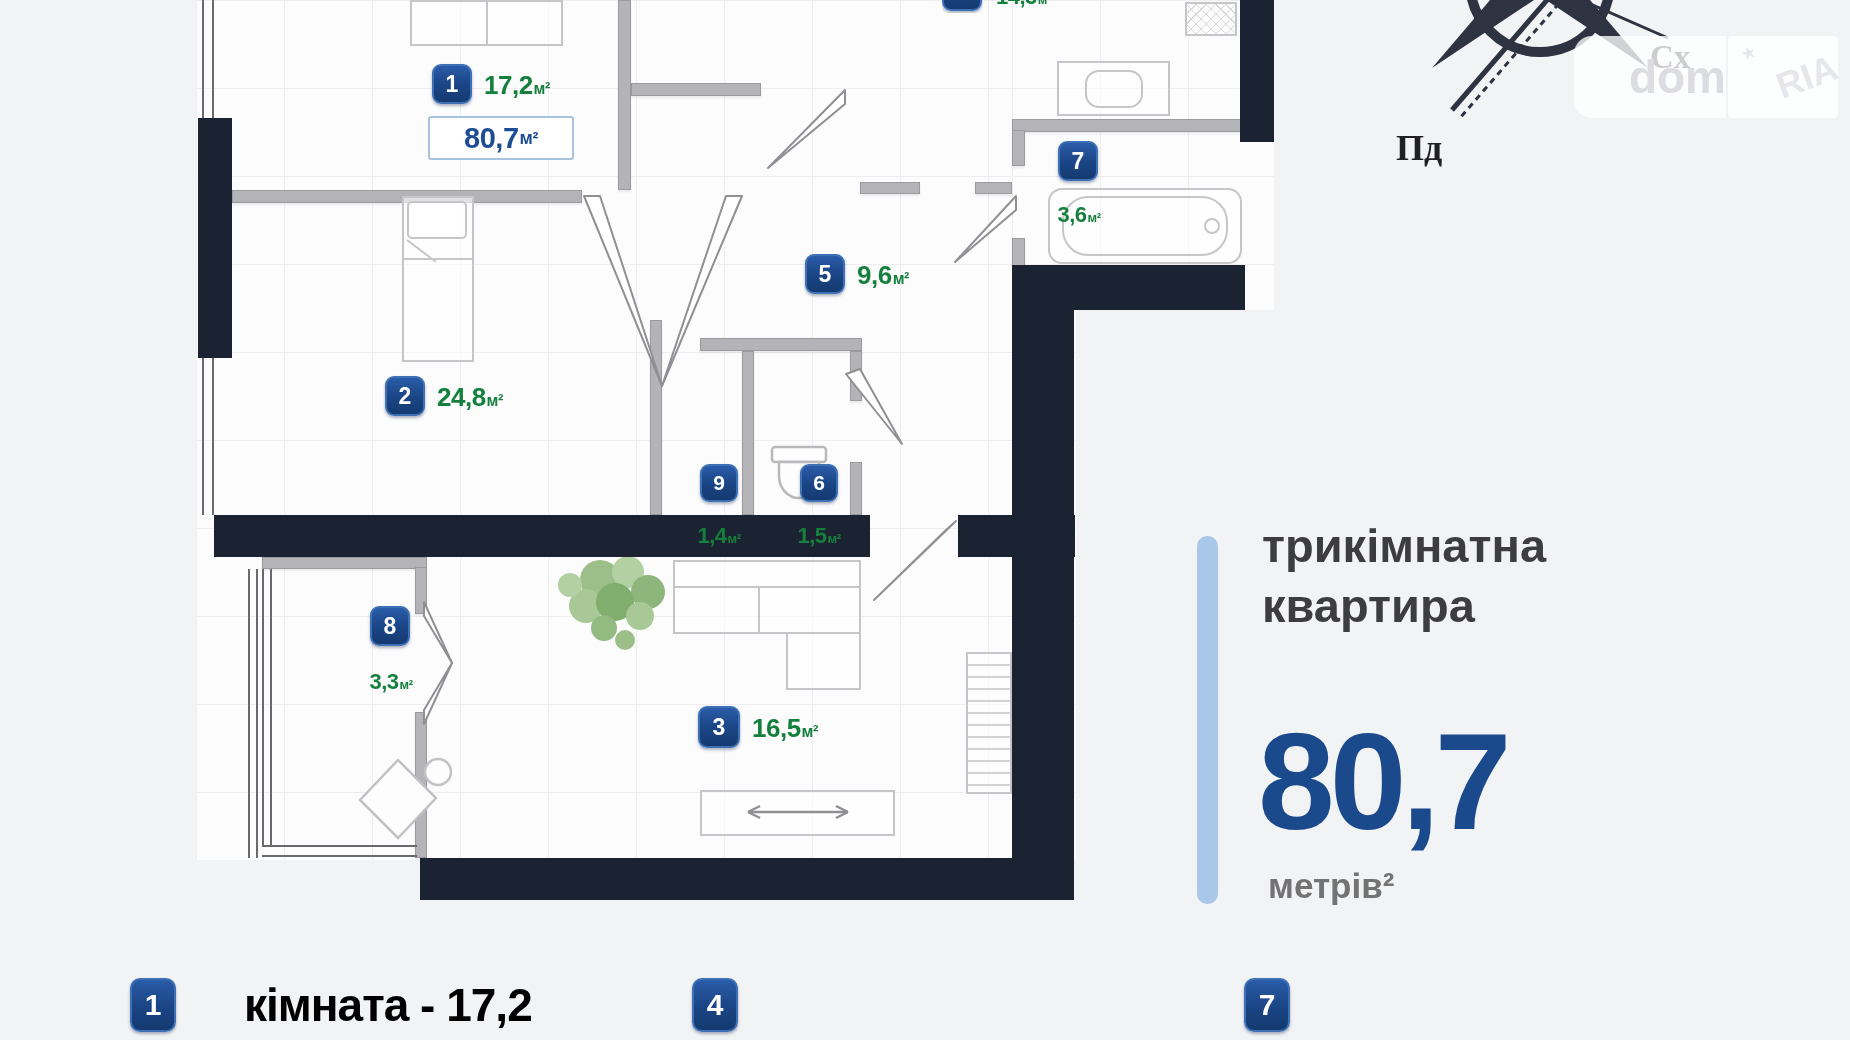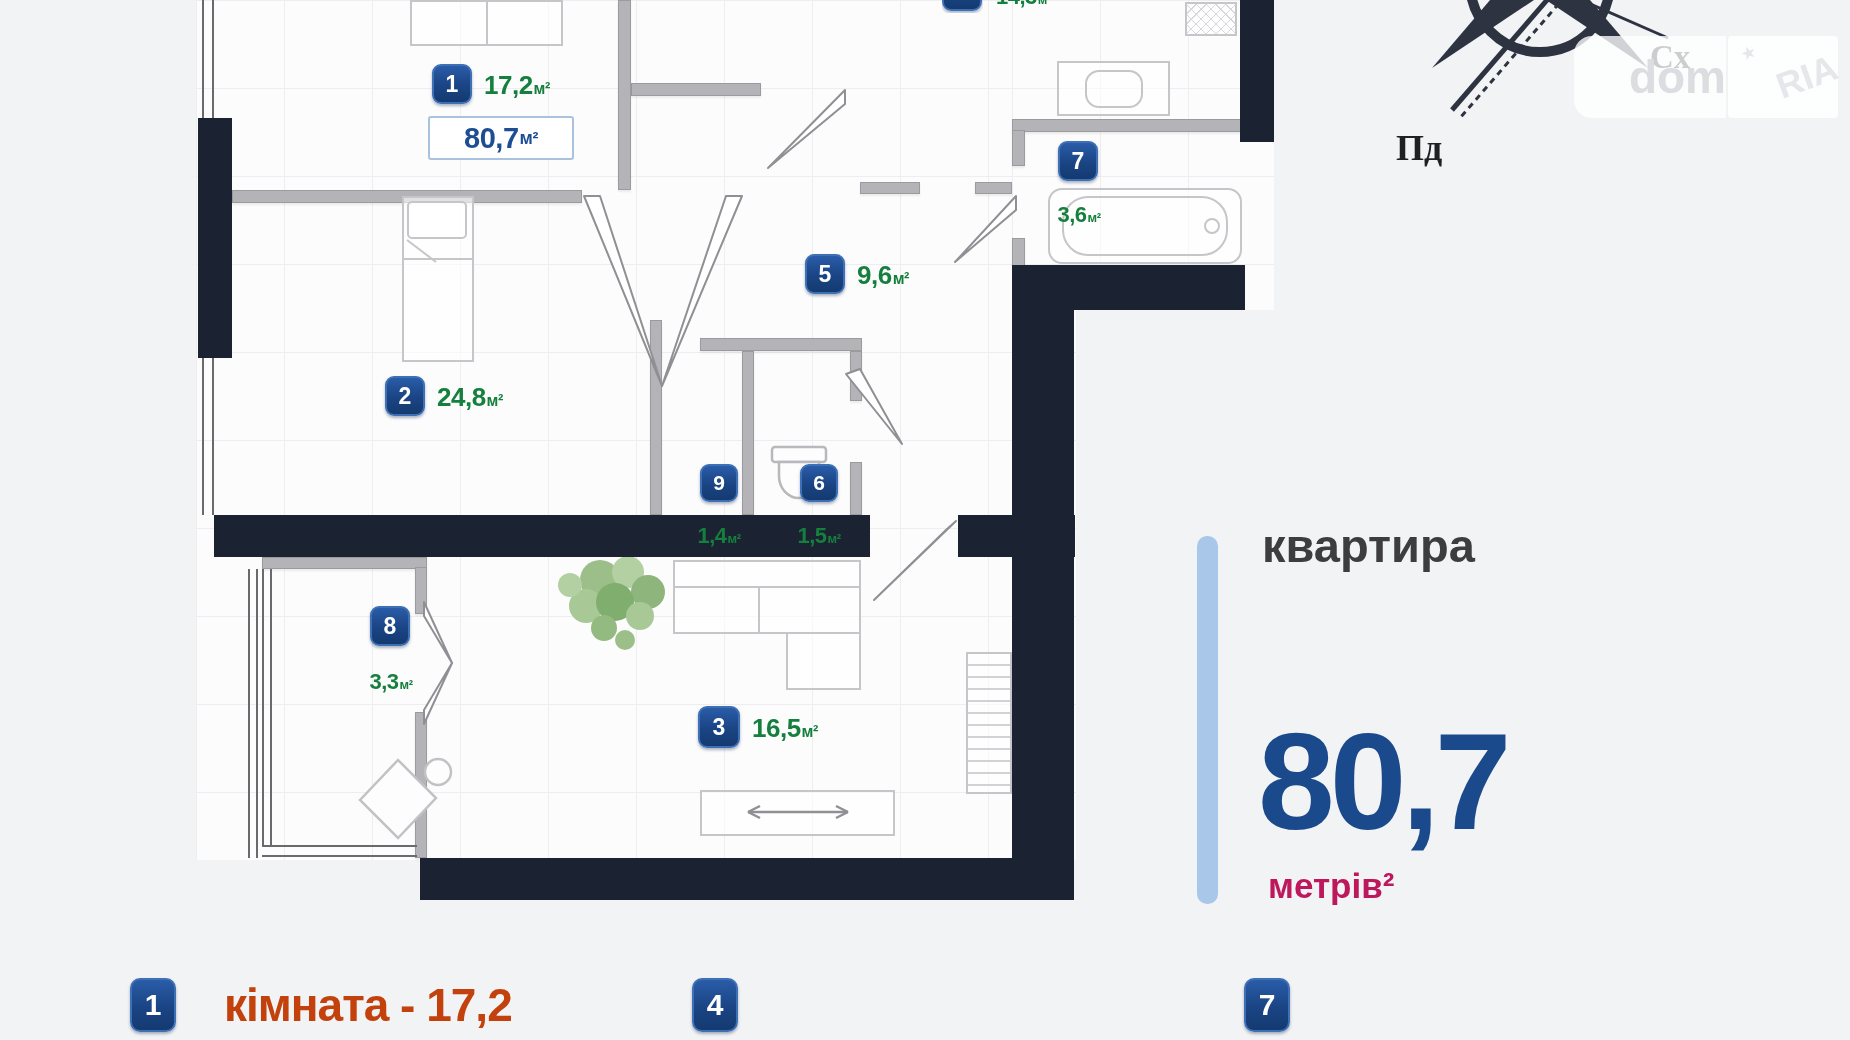--- a/index.html
+++ b/index.html
@@ -69,21 +69,21 @@
   
   .legend-item{position:absolute;display:flex;align-items:center;z-index:6;}
   .legend-badge{
     width:46px;height:54px;border-radius:10px;flex:0 0 auto;
     background:linear-gradient(180deg,#2a5ca8 0%,#1a4484 55%,#143a70 100%);
     border:2px solid #3e70b5;box-sizing:border-box;
     color:#fff;font-weight:bold;font-size:30px;
     display:flex;align-items:center;justify-content:center;
     box-shadow:0 2px 3px rgba(20,40,80,.35);
   }
-  .legend-label{margin-left:48px;font-size:46px;font-weight:bold;color:#c2410c;letter-spacing:-1px;white-space:nowrap;}
+  .legend-label{margin-left:68px;font-size:46px;font-weight:bold;color:#000000;letter-spacing:-1px;white-space:nowrap;}
   svg text{font-family:"Liberation Serif", serif;}
 </style>
 </head>
 <body>
 
 <div class="floor" style="left:196px;top:0;width:880px;height:860px;"></div>
 <div class="floor" style="left:1012px;top:0;width:262px;height:310px;"></div>
 
 <div class="gwall" style="left:232px;top:190px;width:350px;height:13px;"></div>
 <div class="gwall" style="left:650px;top:320px;width:12px;height:195px;"></div>
@@ -240,24 +240,25 @@
 <div class="wm-box wm-dom" style="left:1574px;top:36px;width:152px;height:82px;">
   <span>dom</span>
 </div>
 <div class="wm-box wm-ria" style="left:1728px;top:36px;width:110px;height:82px;">
   <span class="wm-star">★</span>
   <span class="rot">RIA</span>
 </div>
 
 <div class="accent-bar" style="left:1197px;top:536px;width:21px;height:368px;background:#a9c7e8;"></div>
 <div class="info-title" style="left:1262px;top:516px;">
+  <div>трикімнатна</div>
   <div>квартира</div>
 </div>
 <div class="info-number" style="left:1258px;top:712px;color:#1b4a8c;">80,7</div>
-<div class="info-unit" style="left:1268px;top:866px;color:#be185d;">метрів²</div>
+<div class="info-unit" style="left:1268px;top:866px;color:#737373;">метрів²</div>
 
 <div class="legend-item" style="left:130px;top:978px;">
   <div class="legend-badge">1</div>
   <div class="legend-label">кімната - 17,2</div>
 </div>
 <div class="legend-item" style="left:692px;top:978px;">
   <div class="legend-badge">4</div>
 </div>
 <div class="legend-item" style="left:1244px;top:978px;">
   <div class="legend-badge">7</div>

